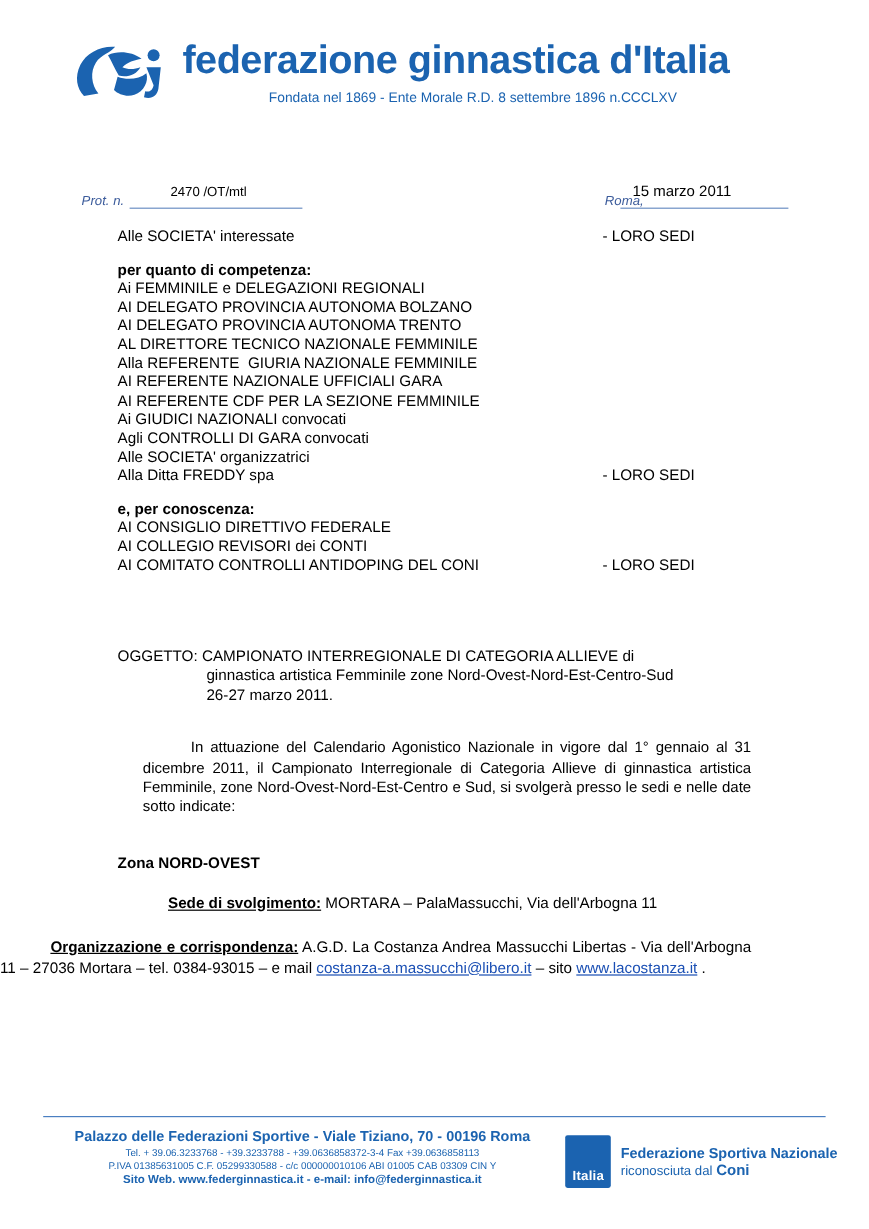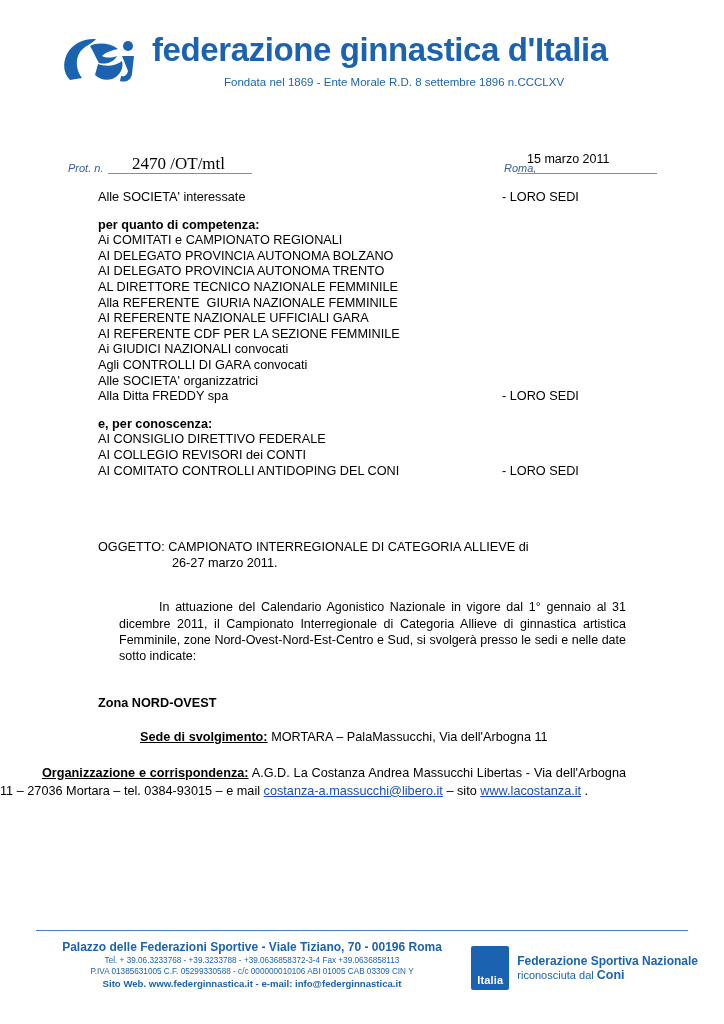--- a/index.html
+++ b/index.html
@@ -76,24 +76,23 @@
   .roma-label { left: 504px; top: 14px; }
   .prot-rule {
     position: absolute;
     border-bottom: 1px solid #6d8fc4;
     height: 0;
   }
   .prot-rule.one { left: 108px; top: 25px; width: 144px; }
   .prot-rule.two { left: 517px; top: 25px; width: 140px; }
   .prot-value {
     position: absolute;
-    left: 132px;
+    left: 142px;
     top: 6px;
-    font-size: 17px;
-    font-family: Liberation Serif, serif;
+    font-size: 11px;
   }
   .date-value {
     position: absolute;
     left: 527px;
     top: 4px;
     font-size: 12.5px;
     text-align: center;
   }
 
   
@@ -263,21 +262,21 @@
 
     <div class="block">
       <div class="row-with-right">
         <span>Alle SOCIETA' interessate</span>
         <span class="right">- LORO SEDI</span>
       </div>
 
       <div class="spacer-12"></div>
 
       <div class="line bold">per quanto di competenza:</div>
-      <div class="line">Ai COMITATI e CAMPIONATO REGIONALI</div>
+      <div class="line">Ai FEMMINILE e DELEGAZIONI REGIONALI</div>
       <div class="line">AI DELEGATO PROVINCIA AUTONOMA BOLZANO</div>
       <div class="line">AI DELEGATO PROVINCIA AUTONOMA TRENTO</div>
       <div class="line">AL DIRETTORE TECNICO NAZIONALE FEMMINILE</div>
       <div class="line">Alla REFERENTE  GIURIA NAZIONALE FEMMINILE</div>
       <div class="line">AI REFERENTE NAZIONALE UFFICIALI GARA</div>
       <div class="line">AI REFERENTE CDF PER LA SEZIONE FEMMINILE</div>
       <div class="line">Ai GIUDICI NAZIONALI convocati</div>
       <div class="line">Agli CONTROLLI DI GARA convocati</div>
       <div class="line">Alle SOCIETA' organizzatrici</div>
 
@@ -295,20 +294,21 @@
       <div class="row-with-right">
         <span>AI COMITATO CONTROLLI ANTIDOPING DEL CONI</span>
         <span class="right">- LORO SEDI</span>
       </div>
     </div>
 
     <div style="height:60px"></div>
 
     <div class="oggetto-wrap">
       <div class="oggetto-line">OGGETTO: CAMPIONATO INTERREGIONALE DI CATEGORIA ALLIEVE  di</div>
+      <div class="oggetto-line oggetto-indent">ginnastica artistica  Femminile zone Nord-Ovest-Nord-Est-Centro-Sud</div>
       <div class="oggetto-line oggetto-indent">26-27 marzo 2011.</div>
     </div>
 
     <div style="height:28px"></div>
 
     <div class="para">
       <span class="indent-first"></span><span>In attuazione del Calendario Agonistico Nazionale in vigore dal 1° gennaio al 31 dicembre 2011, il Campionato Interregionale di Categoria Allieve di  ginnastica artistica Femminile, zone Nord-Ovest-Nord-Est-Centro e Sud, si svolgerà presso le sedi e nelle date sotto indicate:</span>
     </div>
 
     <div style="height:30px"></div>

